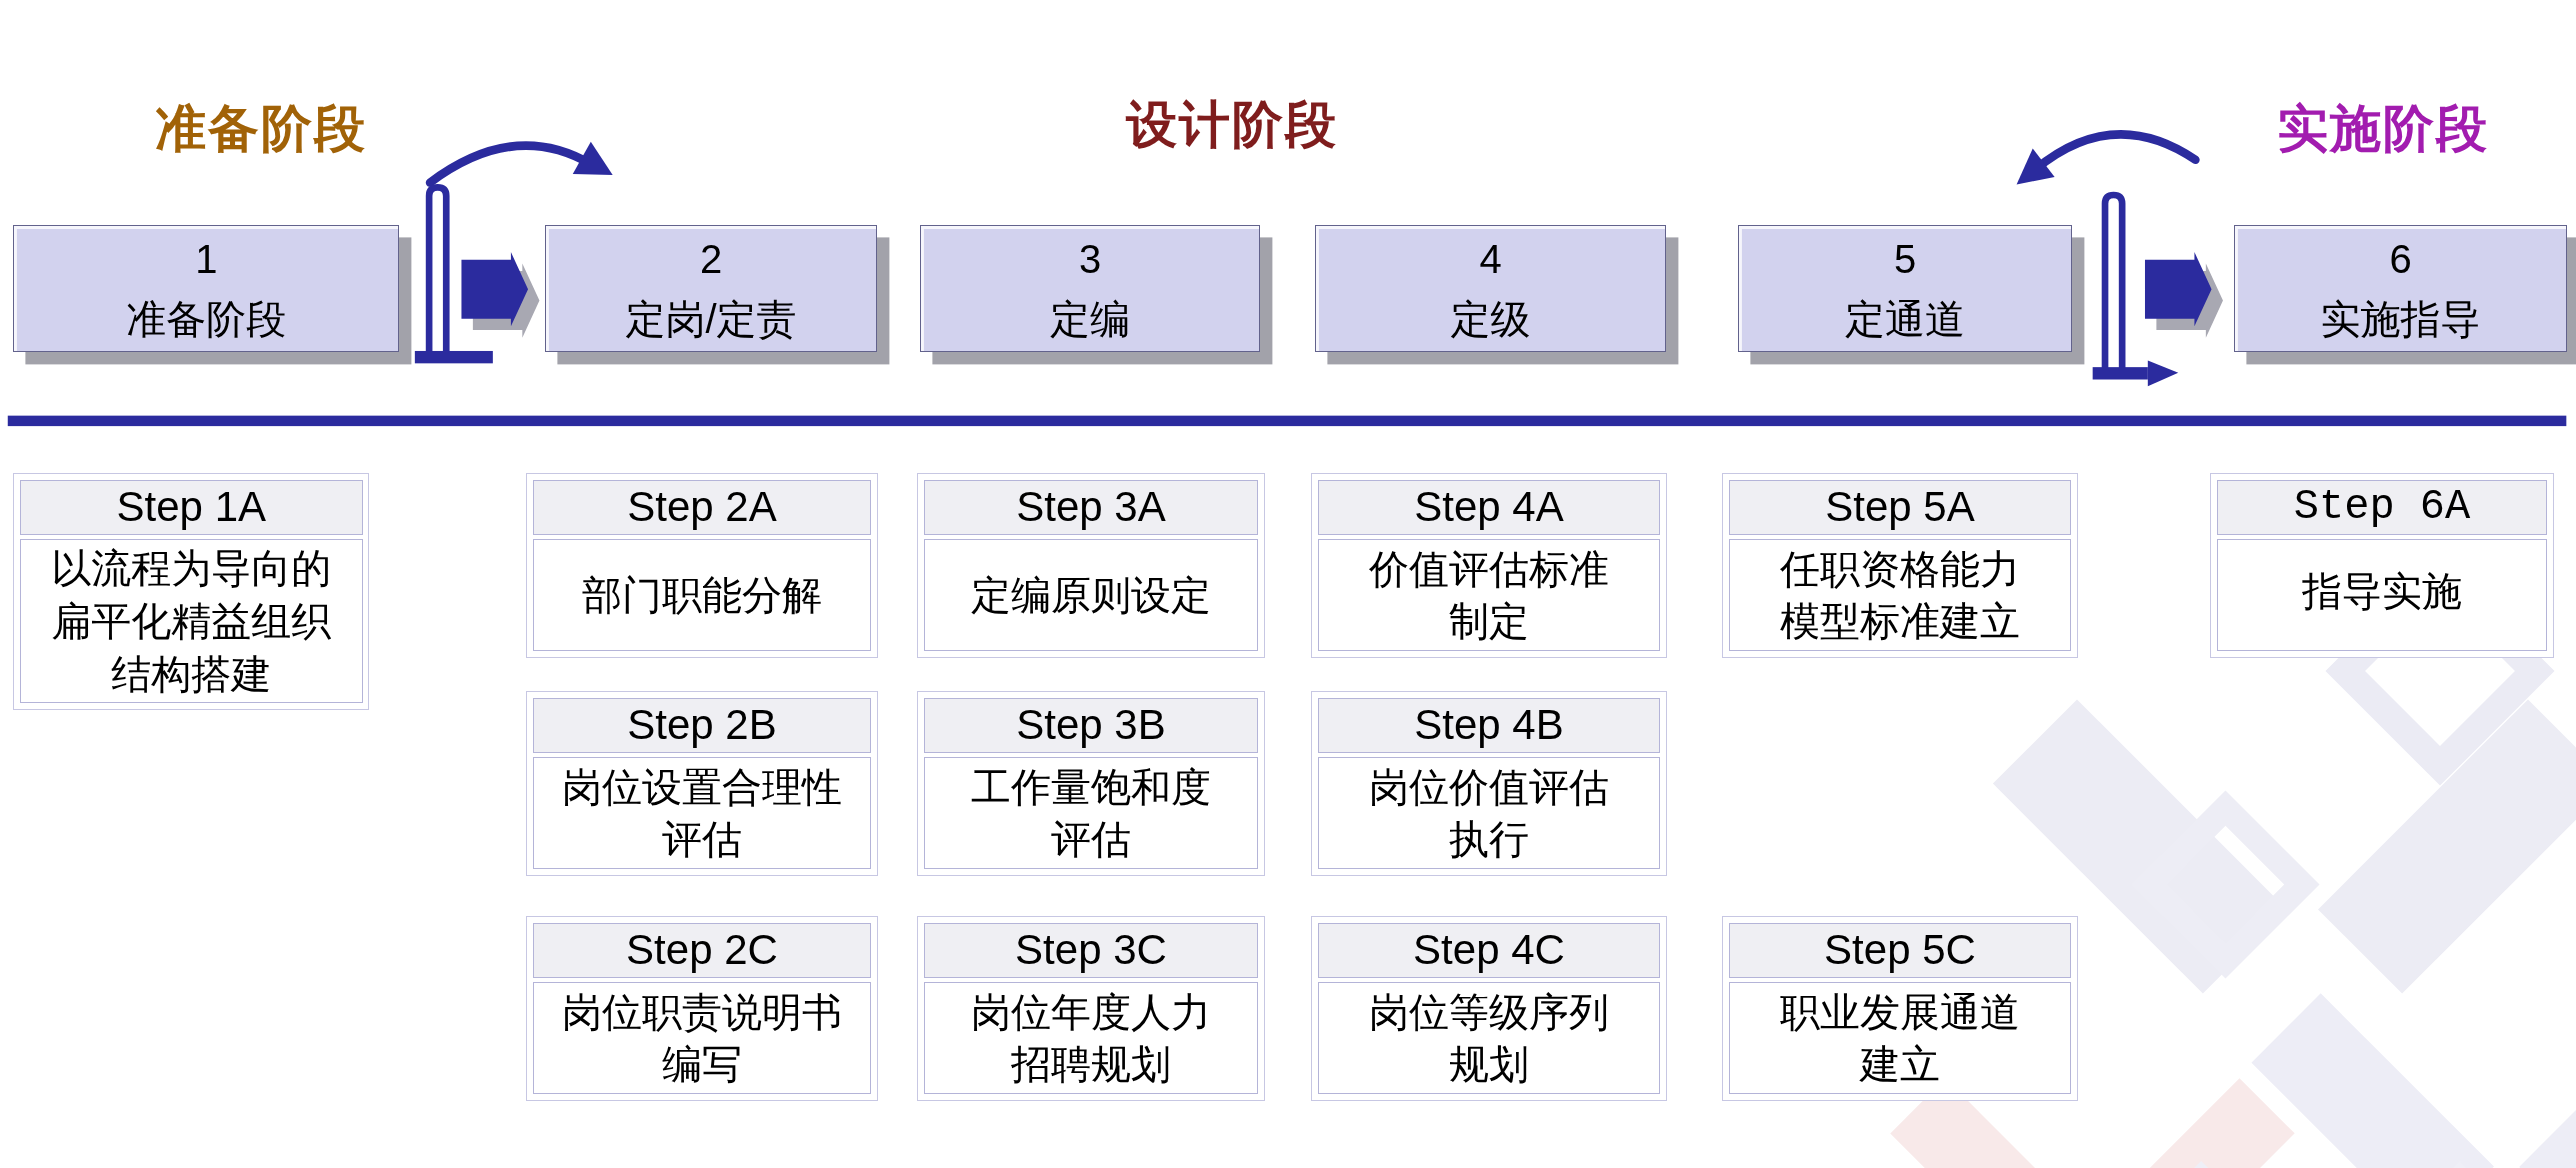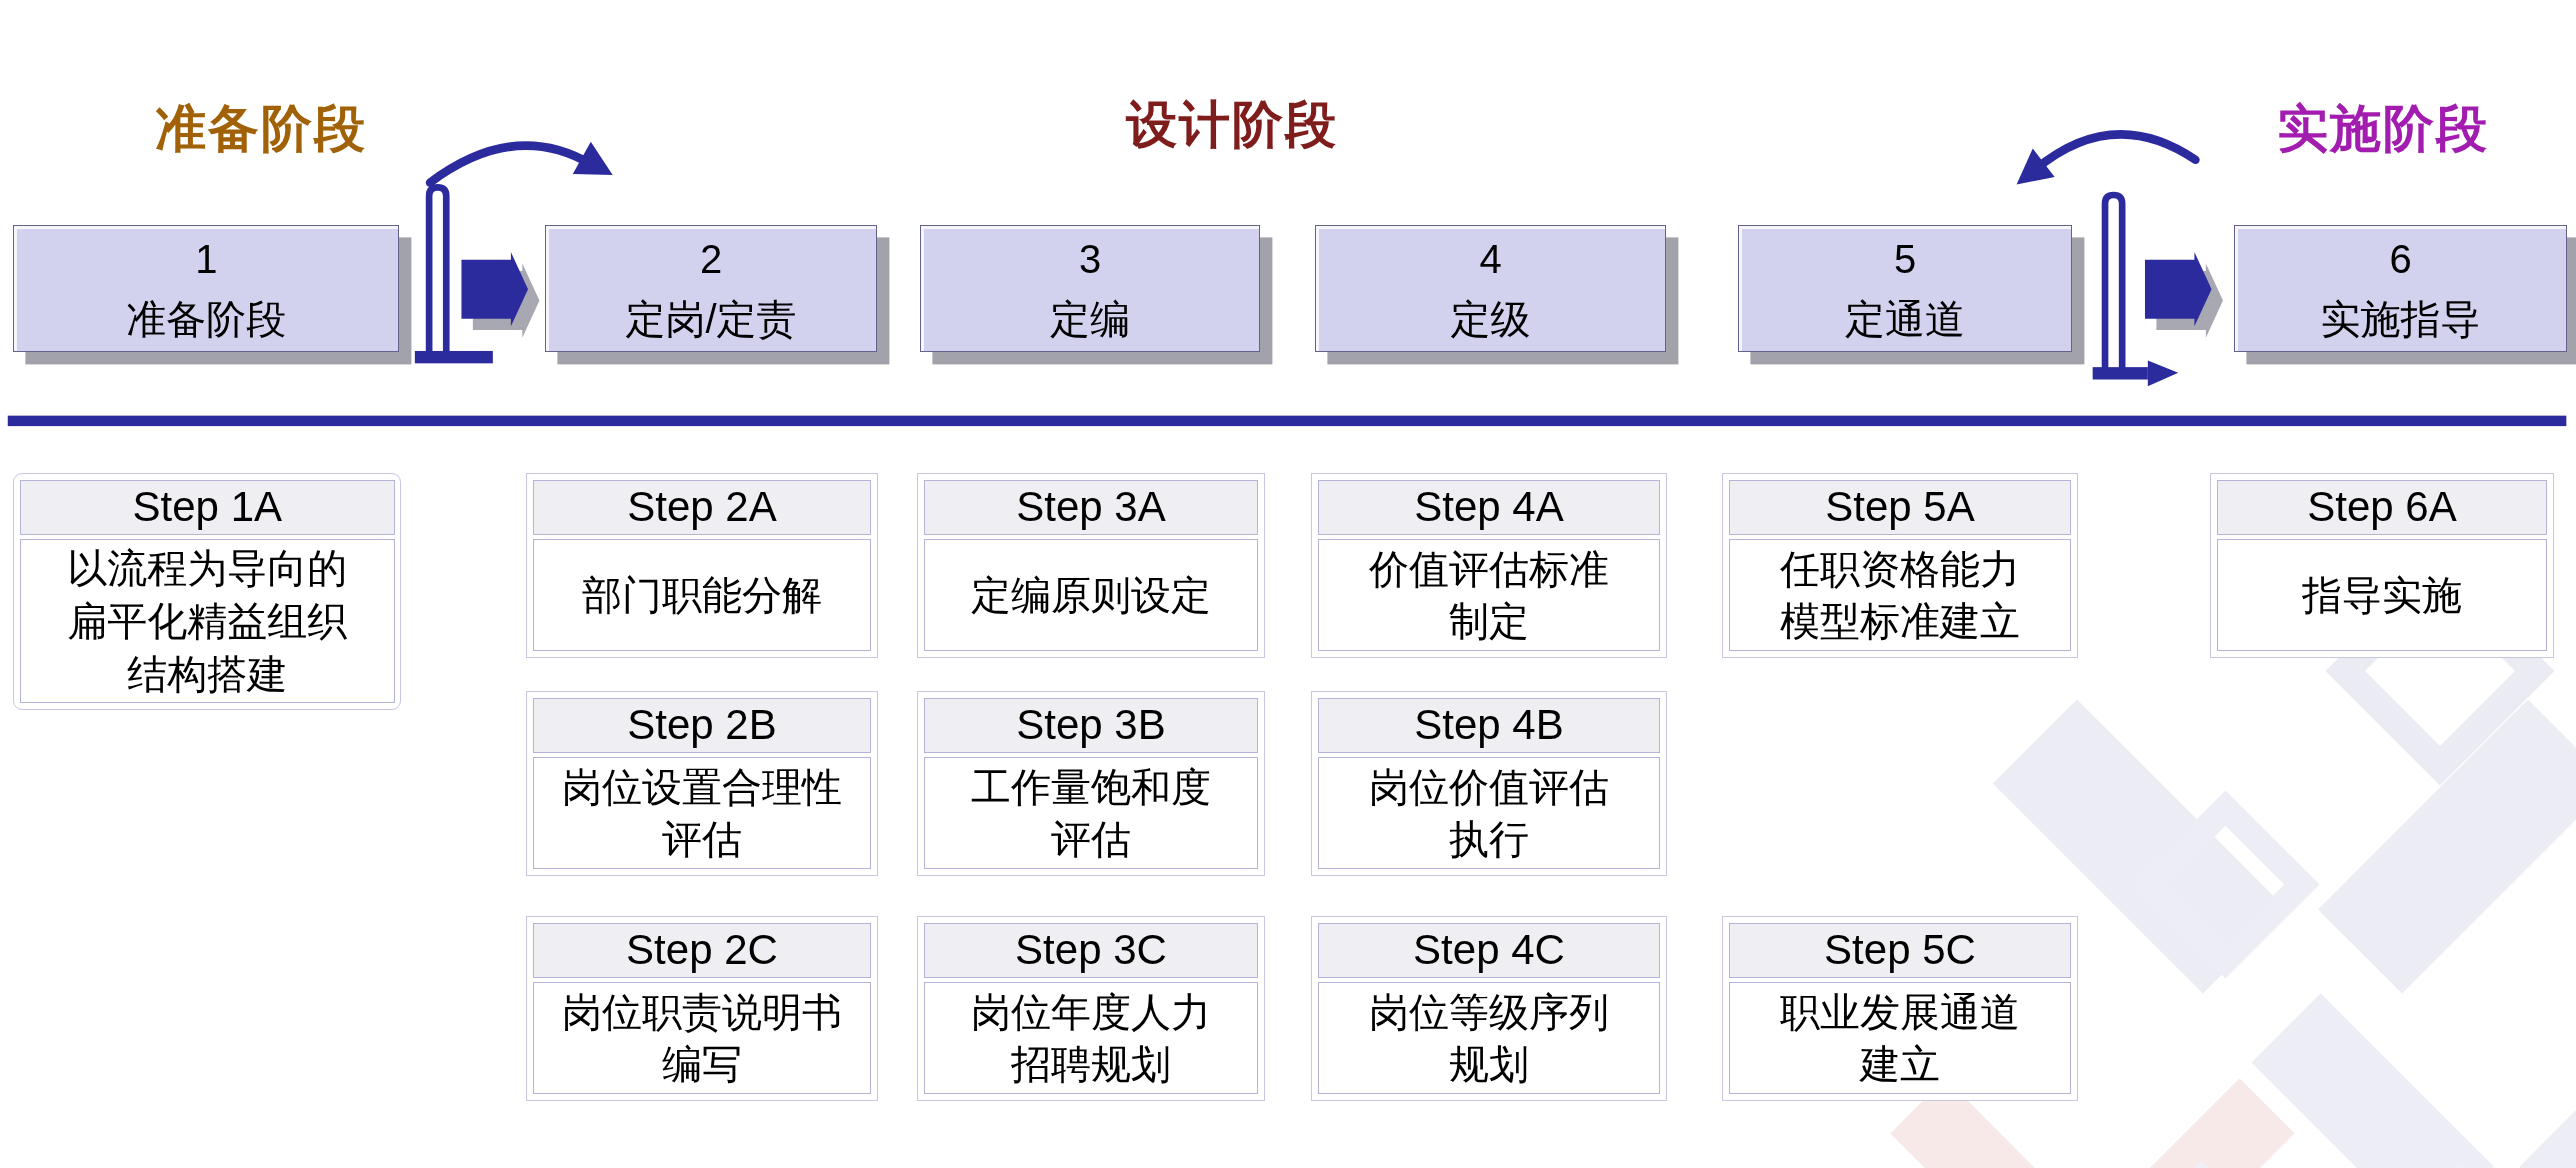--- a/index.html
+++ b/index.html
@@ -103,21 +103,21 @@
   </div>
   <div class="pbox" style="left:1738px;width:334px;background:#D2D2EE;">
     <span>5</span>
     <span>定通道</span>
   </div>
   <div class="pbox" style="left:2234px;width:333px;background:#D2D2EE;">
     <span>6</span>
     <span>实施指导</span>
   </div>
 
-  <div class="card tall" style="left:13.3px;top:473px;width:388px;border-radius:9px;">
+  <div class="card tall" style="left:13.3px;top:473px;width:356px;">
     <div class="hd">Step 1A</div>
     <div class="bd">以流程为导向的
 扁平化精益组织
 结构搭建</div>
   </div>
   <div class="card" style="left:526px;top:473px;width:352px;">
     <div class="hd">Step 2A</div>
     <div class="bd">部门职能分解</div>
   </div>
   <div class="card" style="left:917px;top:473px;width:348px;">
@@ -127,21 +127,21 @@
   <div class="card" style="left:1311px;top:473px;width:356px;">
     <div class="hd">Step 4A</div>
     <div class="bd">价值评估标准
 制定</div>
   </div>
   <div class="card" style="left:1722px;top:473px;width:356px;">
     <div class="hd">Step 5A</div>
     <div class="bd">任职资格能力
 模型标准建立</div>
   </div>
-  <div class="card" style="left:2210px;top:473px;width:344px;">
+  <div class="card" style="left:2210px;top:473px;width:344px;font-family:Liberation Mono, monospace;">
     <div class="hd">Step 6A</div>
     <div class="bd">指导实施</div>
   </div>
 
   <div class="card" style="left:526px;top:691px;width:352px;">
     <div class="hd">Step 2B</div>
     <div class="bd">岗位设置合理性
 评估</div>
   </div>
   <div class="card" style="left:917px;top:691px;width:348px;">

